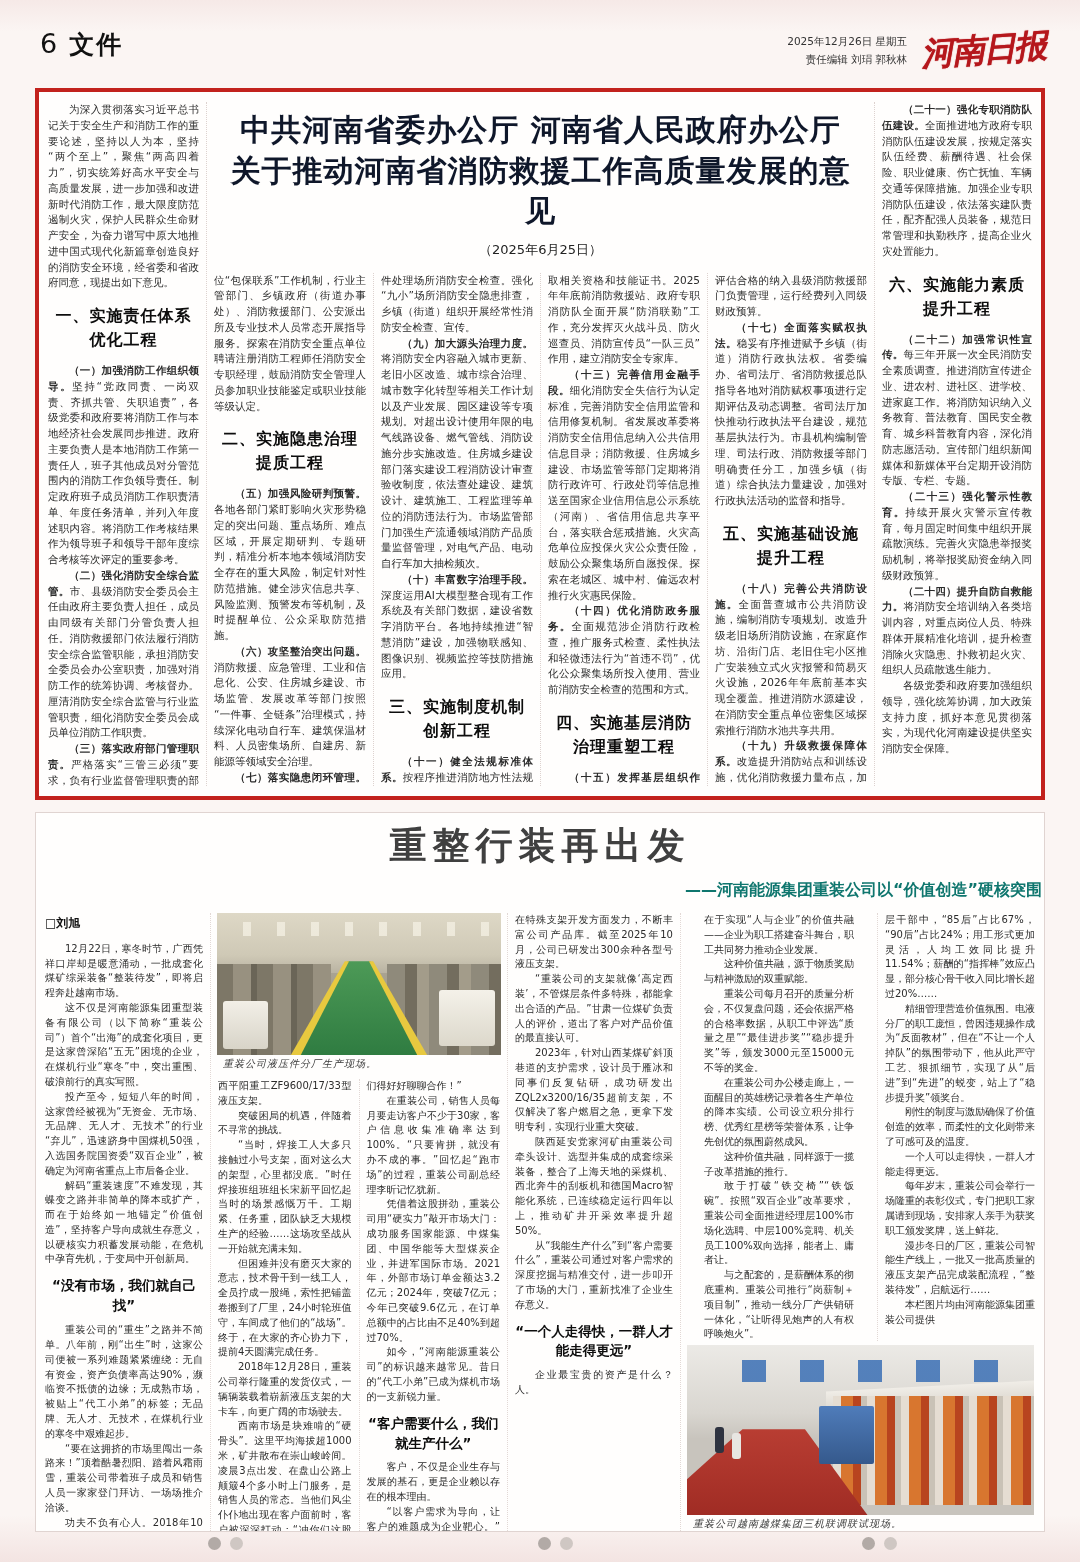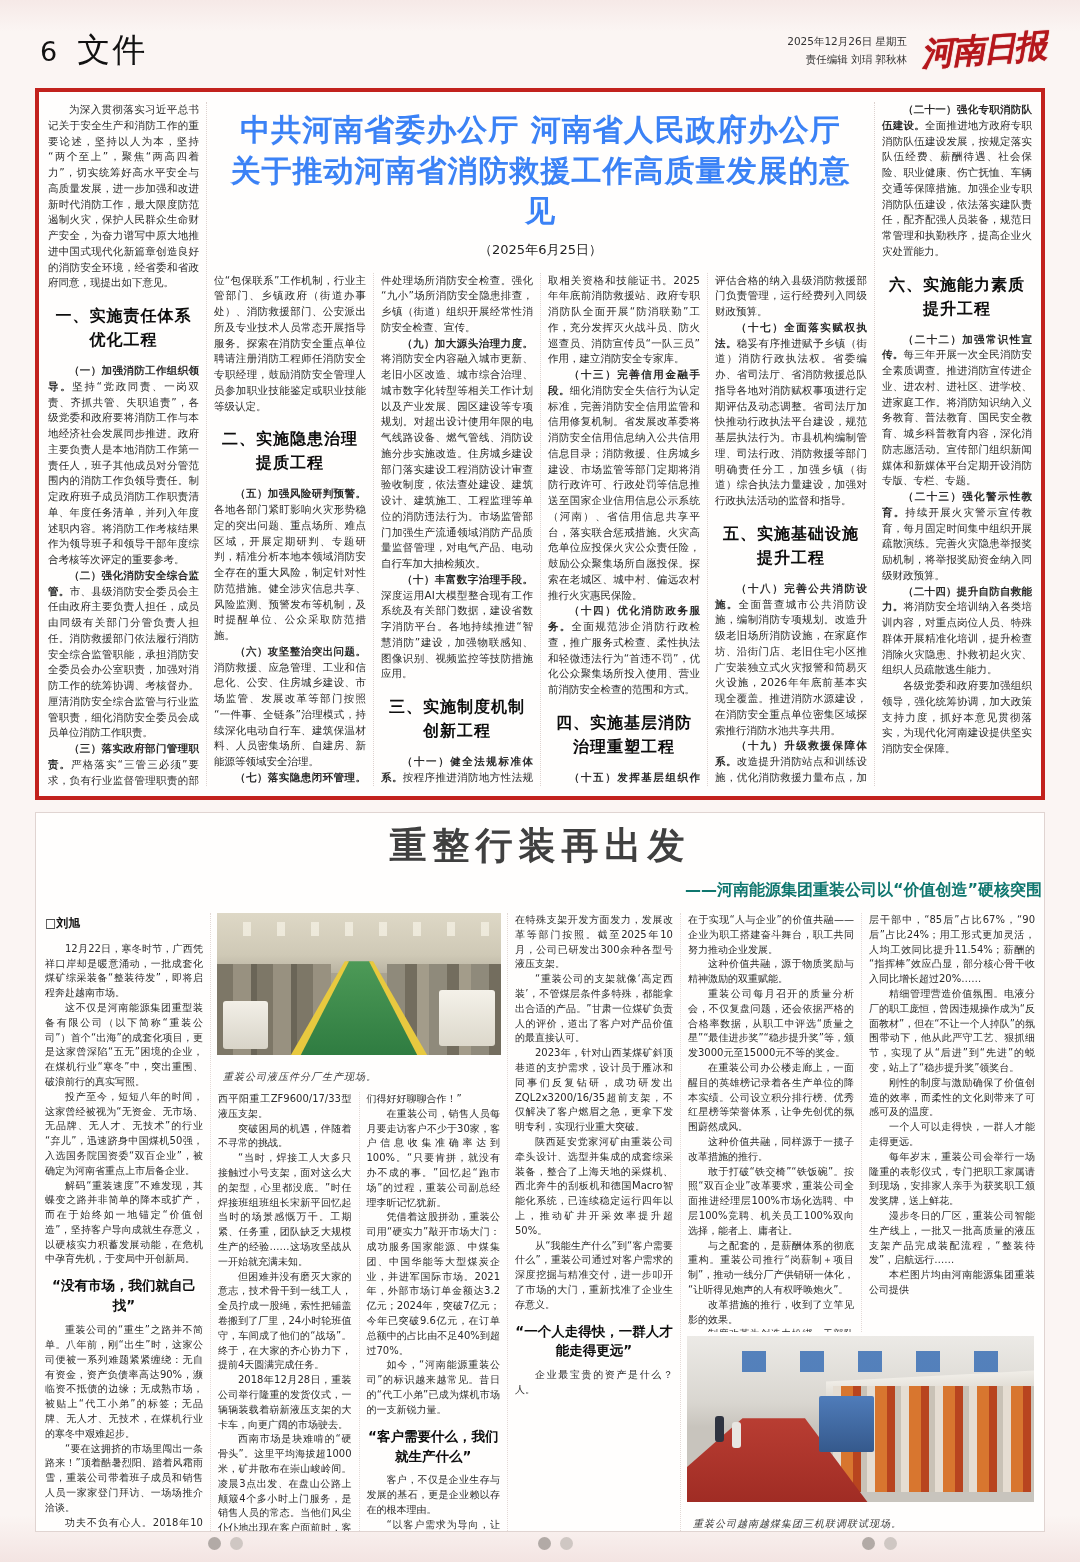--- a/index.html
+++ b/index.html
@@ -8,38 +8,38 @@
     position:relative; overflow:hidden;
     background:linear-gradient(180deg,#f6e9e7 0%,#fbf5f3 2%,#fbf5f3 97%,#f3e4e2 100%);
     font-family:"DejaVu Sans","Liberation Sans",sans-serif;
     color:#222;
   }
   
   .hdr { position:absolute; left:40px; right:35px; top:28px; height:54px;
          display:flex; justify-content:space-between; align-items:flex-start; }
   .hdr-left { display:flex; align-items:baseline; gap:12px; }
   .hdr-pagenum { font-size:27px; color:#111; }
-  .hdr-section { font-size:33px; font-weight:400; color:#111; letter-spacing:2px;margin-left:8px; }
+  .hdr-section { font-size:25px; font-weight:700; color:#111; letter-spacing:2px; }
   .hdr-right { display:flex; align-items:center; gap:14px; }
   .hdr-meta { text-align:right; font-size:10.5px; line-height:1.7; color:#333; }
   .masthead { color:#b5171c; font-size:33px; font-weight:800;
               font-family:"DejaVu Serif","Liberation Serif",serif; font-style:italic;
               transform:rotate(-4deg); letter-spacing:-2px; text-shadow:0 0 1px #b5171c; }
   
   .doc-box { position:absolute; left:35px; right:35px; top:88px; height:712px;
              border:4px solid #c2221d; background:#fffefd; display:flex; padding:10px 2px; }
   .doc-col, .doc-mid-col { font-size:10.5px; line-height:1.5; text-align:justify;
              color:#2b2b2b; padding:0 7px; overflow:hidden; }
   .doc-col { width:165px; flex:0 0 auto; }
   .doc-col + .doc-mid-wrap, .doc-mid-wrap + .doc-col { border-left:1px dotted #ddd2cf; }
   .doc-col:first-child { border-left:none; }
   .doc-mid-wrap { flex:1; display:flex; flex-direction:column; }
   .doc-title { padding:8px 10px 4px; }
   .doc-title h1 { font-size:30px; font-weight:900; text-align:center; line-height:1.35;
-                  letter-spacing:1px; color:#3b82f6; }
+                  letter-spacing:1px; color:#0f172a; }
   .doc-date { font-size:13px; text-align:center; margin-top:9px; color:#222; }
   .doc-mid-cols { flex:1; display:flex; margin-top:10px; overflow:hidden; }
   .doc-mid-col { flex:1; }
   .doc-mid-col + .doc-mid-col { border-left:1px dotted #ddd2cf; }
   .para { text-indent:2em; margin:0; }
   .para.cont { text-indent:0; }
   .para.bold { font-weight:400; }
   .lead { font-weight:800; font-style:oblique 6deg; }
   .sec-head { font-size:16px; font-weight:800; text-align:center; letter-spacing:1px;
               margin:13px 0 11px; color:#0d0d0d; }
@@ -52,25 +52,25 @@
   .art-col { font-size:10px; line-height:1.48; text-align:justify; color:#2b2b2b;
              padding:0 7px; overflow:hidden; }
   .col-a { width:172px; flex:0 0 auto; }
   .col-d { width:172px; flex:0 0 auto; }
   .mid-bc { width:298px; flex:0 0 auto; display:flex; flex-direction:column; border-left:1px dotted #e2d8d5; border-right:1px dotted #e2d8d5; }
   .right-ef { flex:1; display:flex; flex-direction:column; border-left:1px dotted #e2d8d5; }
   .bc-cols { flex:1; display:flex; overflow:hidden; margin-top:4px; }
   .bc-cols .art-col { flex:1; }
   .bc-cols .art-col + .art-col { border-left:1px dotted #e2d8d5; }
   .ef-cols { height:428px; display:flex; overflow:hidden; }
-  .ef-cols .art-col { flex:1; }
+  .ef-cols .art-col { flex:1;margin-left:16px; }
   .ef-cols .art-col + .art-col { border-left:1px dotted #e2d8d5; }
   .byline { font-weight:800; font-size:12px; margin:2px 0 9px; color:#111; }
   .sub-head { font-size:13.5px; font-weight:800; text-align:center; margin:9px 0 7px; color:#0d0d0d; }
-  .photo-cap { font-size:10px; color:#3a3a3a; padding:15px 6px 4px 12px;
+  .photo-cap { font-size:10px; color:#3a3a3a; padding:2px 6px 4px 12px;
                font-style:italic; letter-spacing:1px; }
   
   .photo { position:relative; overflow:hidden; background:#cfc8b6; }
   .photo1 { height:142px; margin:0 6px; }
   .p1-ceiling { position:absolute; left:0; right:0; top:0; height:42%;
     background:linear-gradient(#ded8c6,#cfc9b6 70%,#b9b3a2);
   }
   .p1-lights { position:absolute; left:0; right:0; top:6%; height:10%;
     background:repeating-linear-gradient(90deg,transparent 0 26px,#f3efe2 26px 34px); opacity:.8; }
   .p1-mach-l { position:absolute; left:0; top:36%; width:40%; bottom:0;
@@ -228,21 +228,21 @@
             <p class="para">在重装公司，销售人员每月要走访客户不少于30家，客户信息收集准确率达到100%。“只要肯拼，就没有办不成的事。”回忆起“跑市场”的过程，重装公司副总经理李昕记忆犹新。</p>
             <p class="para">凭借着这股拼劲，重装公司用“硬实力”敲开市场大门：成功服务国家能源、中煤集团、中国华能等大型煤炭企业，并进军国际市场。2021年，外部市场订单金额达3.2亿元；2024年，突破7亿元；今年已突破9.6亿元，在订单总额中的占比由不足40%到超过70%。</p>
             <p class="para">如今，“河南能源重装公司”的标识越来越常见。昔日的“代工小弟”已成为煤机市场的一支新锐力量。</p>
             <h4 class="sub-head">“客户需要什么，我们就生产什么”</h4>
             <p class="para">客户，不仅是企业生存与发展的基石，更是企业赖以存在的根本理由。</p>
             <p class="para">“以客户需求为导向，让客户的难题成为企业靶心。”卫广炎道出了价值创造的逻辑起点就是精准识别“需”。能否提供“量身定制”解决方案，成为真正的价值所在。</p>
           </div>
       </div>
     </div>
     <div class="art-col col-d">
-        <p class="para cont">在特殊支架开发方面发力，发展改革等部门按照。截至2025年10月，公司已研发出300余种各型号液压支架。</p>
+        <p class="para cont">在特殊支架开发方面发力，不断丰富公司产品库。截至2025年10月，公司已研发出300余种各型号液压支架。</p>
         <p class="para">“重装公司的支架就像‘高定西装’，不管煤层条件多特殊，都能拿出合适的产品。”甘肃一位煤矿负责人的评价，道出了客户对产品价值的最直接认可。</p>
         <p class="para">2023年，针对山西某煤矿斜顶巷道的支护需求，设计员于雁冰和同事们反复钻研，成功研发出ZQL2x3200/16/35超前支架，不仅解决了客户燃眉之急，更拿下发明专利，实现行业重大突破。</p>
         <p class="para">陕西延安党家河矿由重装公司牵头设计、选型并集成的成套综采装备，整合了上海天地的采煤机、西北奔牛的刮板机和德国Macro智能化系统，已连续稳定运行四年以上，推动矿井开采效率提升超50%。</p>
         <p class="para">从“我能生产什么”到“客户需要什么”，重装公司通过对客户需求的深度挖掘与精准交付，进一步叩开了市场的大门，重新找准了企业生存意义。</p>
         <h4 class="sub-head">“一个人走得快，一群人才能走得更远”</h4>
         <p class="para">企业最宝贵的资产是什么？人。</p>
       </div>
     <div class="right-ef">
       <div class="ef-cols">
         <div class="art-col">

